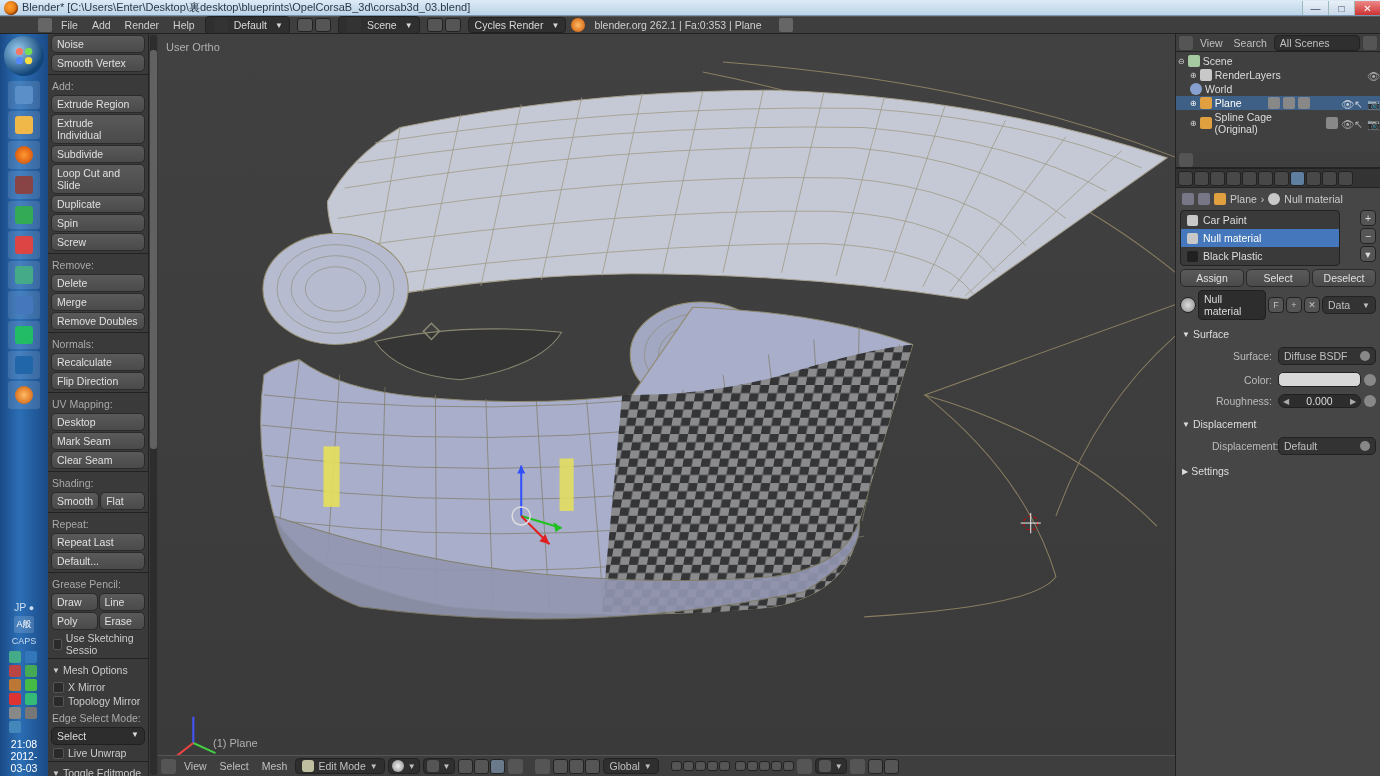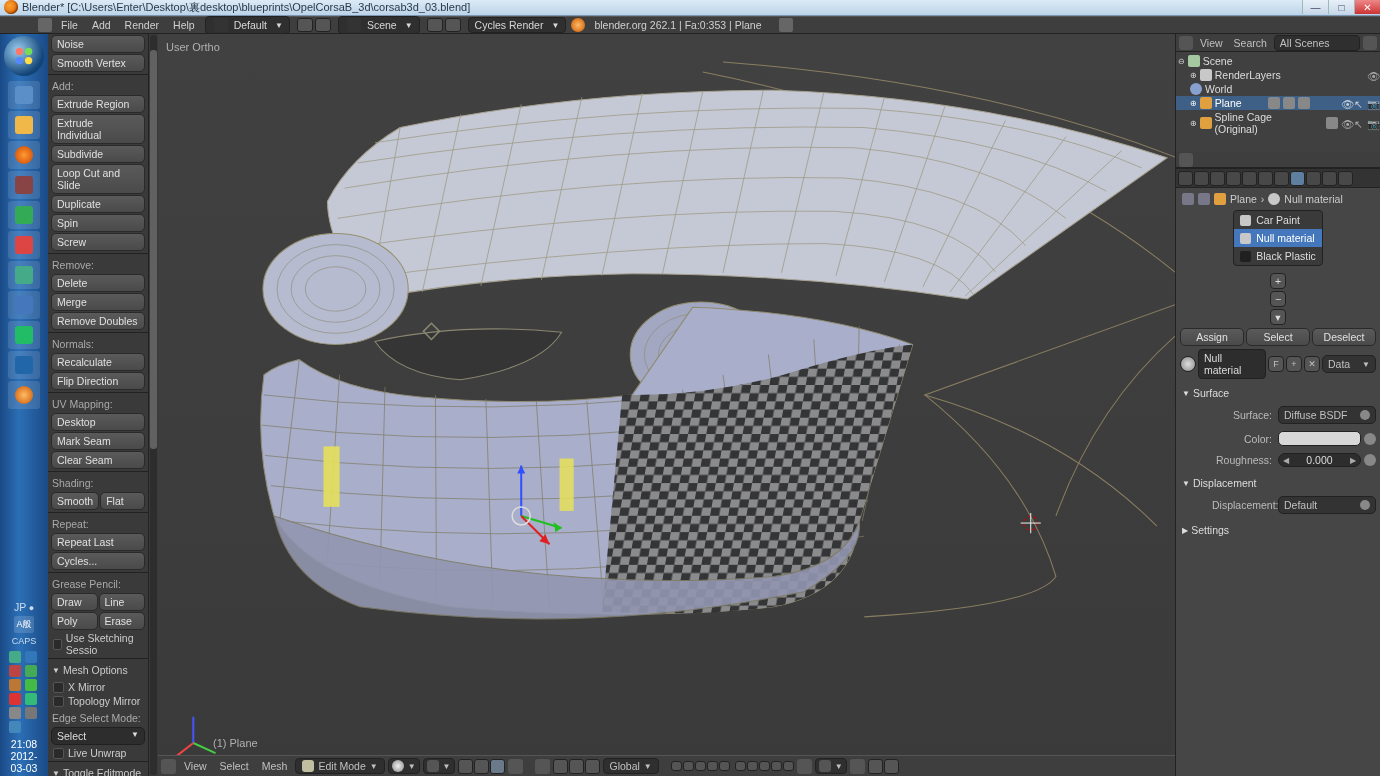--- a/index.html
+++ b/index.html
@@ -1,19 +1,19 @@
 <!DOCTYPE html>
 <html><head>
 <meta charset="utf-8">
 <style>
 * { margin:0; padding:0; box-sizing:border-box; font-family:"Segoe UI",Arial,sans-serif; font-size:10.5px; }
 body { width:1380px; height:776px; background:#393939; color:#c0c0c0; overflow:hidden; position:relative; }
 
 
-.win-title { height:16px; background:linear-gradient(#dceaf5,#bcd4e8); display:flex; align-items:flex-start; border-bottom:1px solid #7a96b0; }
+.win-title { height:16px; background:linear-gradient(#dceaf5,#bcd4e8); display:flex; align-items:flex-end; border-bottom:1px solid #7a96b0; }
 .win-title .blender-icon { width:14px; height:14px; margin:0 4px; background:radial-gradient(circle at 40% 40%,#ffa030,#d06000); border-radius:50%; box-shadow:inset -1px -1px 2px #803000; }
 .win-title .title-text { color:#2a3a4a; font-size:11px; flex:1; }
 .win-title .win-btns { display:flex; }
 .win-title .win-btns span { width:26px; height:14px; display:flex; align-items:center; justify-content:center; border-left:1px solid #9bb; background:linear-gradient(#e8f0f8,#c8d8e8); color:#446; font-size:10px; }
 .win-title .win-btns .close { background:linear-gradient(#e88,#c33); color:#fff; }
 
 
 .hdr { height:18px; background:#3e3e3e; display:flex; align-items:center; border-top:1px solid #555; border-bottom:1px solid #222; padding-left:36px; }
 .hdr .mitem { padding:0 7px; cursor:default; color:#d0d0d0; }
 .hdr .sel { background:#2f2f2f; border:1px solid #222; border-radius:4px; padding:1px 6px; margin:0 3px; display:flex; align-items:center; gap:4px; color:#d8d8d8; }
@@ -83,21 +83,21 @@
 .prop-tabs .pt { width:15px; height:15px; background:#484848; border-radius:3px; border:1px solid #222;}
 .prop-tabs .pt.active{background:#5f7fa0;}
 
 .props { flex:1; background:#464646; overflow:hidden; padding:3px 4px; display:flex; flex-direction:column; gap:3px;}
 .crumb { display:flex; align-items:center; gap:4px; color:#ccc; padding:2px;}
 .crumb .oi{width:12px;height:12px;border-radius:2px;}
 .mat-list { background:#3a3a3a; border:1px solid #222; border-radius:4px; }
 .mat-list .mrow { padding:3px 6px; color:#ddd; display:flex; align-items:center; gap:5px;}
 .mat-list .mrow.sel{background:#4477bb;color:#fff;}
 .mat-list .sw{width:11px;height:11px;border-radius:2px;}
-.mat-box { display:flex; gap:7px; align-items:center;flex-direction:column;}
+.mat-box { display:flex; gap:20px; align-items:flex-start;}
 .mat-box .list-wrap{flex:1;}
 .mat-box .side-btns{display:flex;flex-direction:column;gap:2px;}
 .mat-box .side-btns span{width:16px;height:16px;background:#555;border:1px solid #222;border-radius:4px;display:flex;align-items:center;justify-content:center;color:#ddd;}
 
 .btn-row{display:flex;gap:2px;}
 .btn-row .pbtn{flex:1;}
 .pbtn{background:linear-gradient(#5a5a5a,#4a4a4a);border:1px solid #2a2a2a;border-radius:5px;padding:2px 5px;text-align:center;color:#e0e0e0;}
 .name-row{display:flex;gap:2px;align-items:center;}
 .name-row .fld{flex:1;background:#2d2d2d;border:1px solid #202020;border-radius:4px;padding:2px 5px;color:#ddd;}
 .name-row .chip{width:16px;height:16px;background:#555;border:1px solid #222;border-radius:4px;display:flex;align-items:center;justify-content:center;font-size:9px;}
@@ -260,21 +260,21 @@
       <span class="ts-btn">Clear Seam</span>
       <div class="divider"></div>
       <div class="ts-lbl">Shading:</div>
       <div class="ts-row">
         <span class="ts-btn">Smooth</span>
         <span class="ts-btn">Flat</span>
       </div>
       <div class="divider"></div>
       <div class="ts-lbl">Repeat:</div>
       <span class="ts-btn">Repeat Last</span>
-      <span class="ts-btn">Cycles...</span>
+      <span class="ts-btn">Default...</span>
       <div class="divider"></div>
       <div class="ts-lbl">Grease Pencil:</div>
       <div class="ts-row">
         <span class="ts-btn">Draw</span>
         <span class="ts-btn">Line</span>
       </div>
       <div class="ts-row">
         <span class="ts-btn">Poly</span>
         <span class="ts-btn">Erase</span>
       </div>

